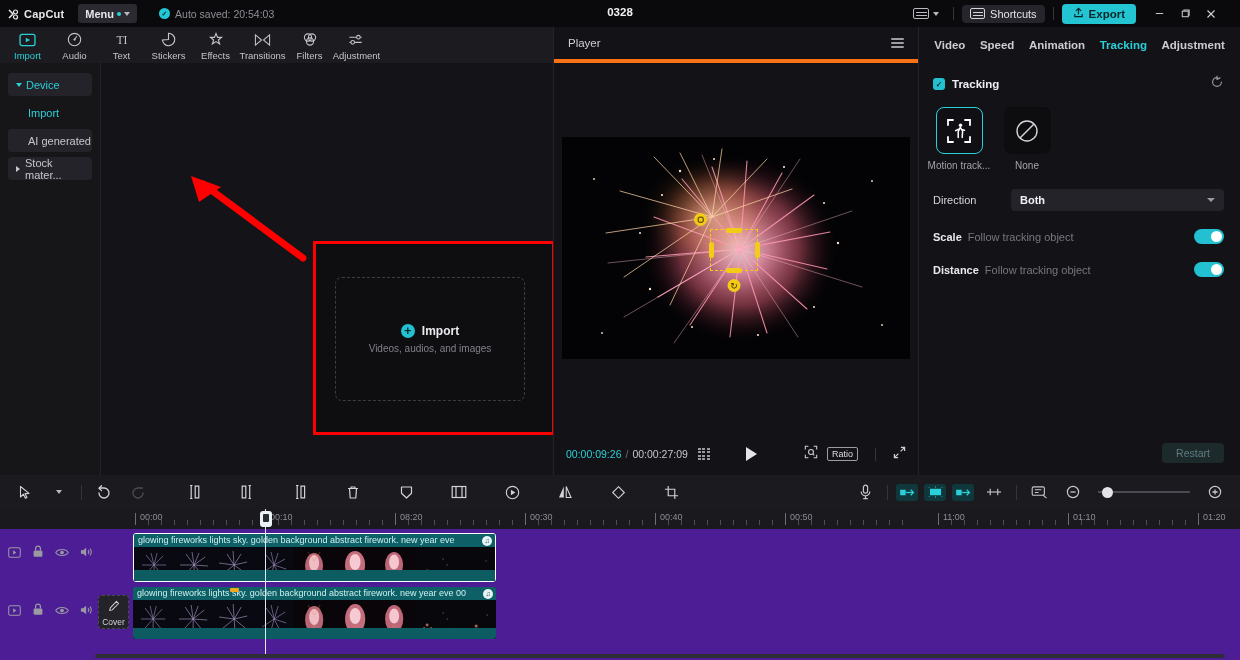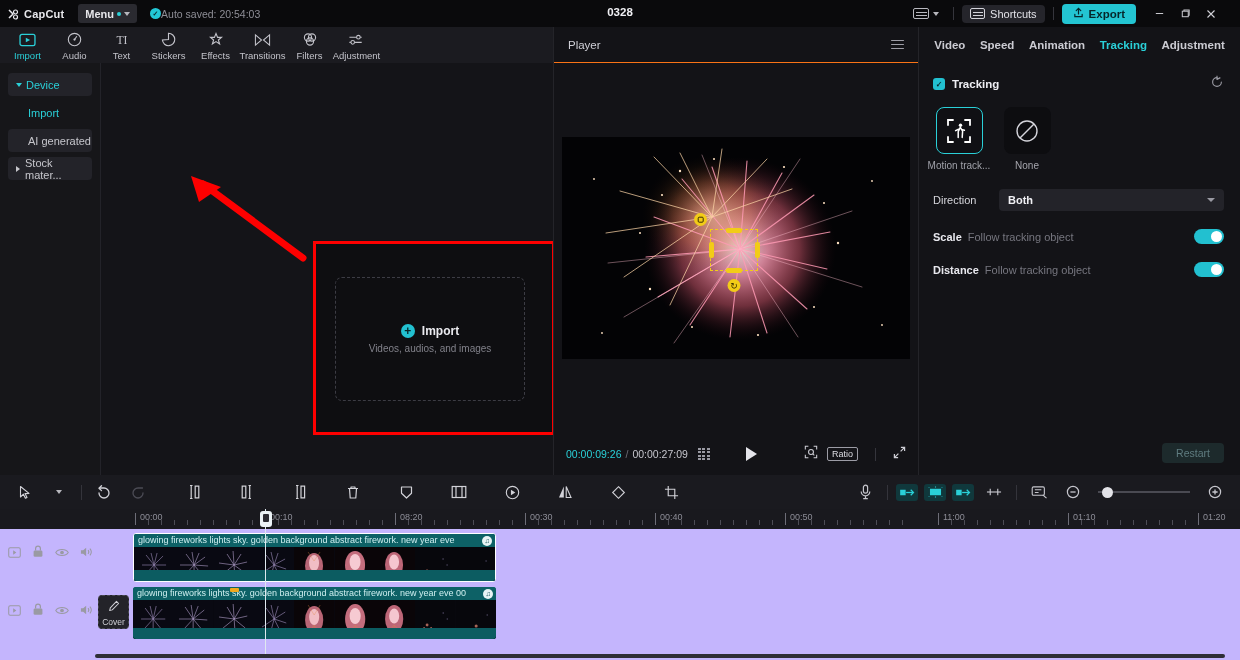--- a/index.html
+++ b/index.html
@@ -20,21 +20,21 @@
   .brand { display: flex; align-items: center; gap: 4px; margin-left: 7px; }
   .brand-logo { width: 13px; height: 13px; position: relative; }
   .brand-name { font-size: 11px; color: #e8e8ec; font-weight: bold; letter-spacing: .2px;}
   .menu-btn {
     margin-left: 14px; height: 19px; background: #2a2a30; border-radius: 3px;
     display: flex; align-items: center; gap: 3px; padding: 0 7px;
     font-size: 11px; color: #e6e6ea; font-weight: bold; cursor: pointer;
   }
   .menu-dot { width: 4px; height: 4px; border-radius: 50%; background: #2ad0d8; }
   .caret-down { width: 0;height: 0;border-left: 3.5px solid transparent;border-right: 3.5px solid transparent;border-top: 4px solid #b7b7bd; }
-  .autosave { margin-left: 13px; display: flex; align-items: center; font-size: 10.5px; color: #8e8e96; }
+  .autosave { margin-left: 22px; display: flex; align-items: center; gap: 5px; font-size: 10.5px; color: #8e8e96; }
   .check-badge {
     width: 11px; height: 11px; border-radius: 50%; background: #22c7d6;
     display: flex; align-items: center; justify-content: center;
     font-size: 7px; color: #0b2a2e; font-weight: bold;
   }
   .proj-title {
     position: absolute; left: 0; right: 0; top: 6px; text-align: center;
     font-size: 11.5px; color: #f0f0f4; font-weight: bold; pointer-events: none;
   }
   .tb-right { margin-left: auto; display: flex; align-items: center; gap: 0px; padding-right: 16px;}
@@ -109,21 +109,21 @@
   .dz-sub { font-size: 10px; color: #81818a; }
 
   
   .arrow-svg { position: absolute; left: 72px; top: 105px; width: 135px; height: 95px; pointer-events: none; }
 
   
   .player-panel {
     position: absolute; top: 27px; left: 553px; width: 366px; height: 448px;
     background: #131317; border-left: 1px solid #242429; border-right: 1px solid #242429;
   }
-  .player-head { height: 36px; display: flex; align-items: center; padding: 0 14px; border-bottom: 1px solid #f97316;}
+  .player-head { height: 36px; display: flex; align-items: center; padding: 0 14px; border-bottom: 4px solid #f97316;}
   .player-title { font-size: 11.5px; color: #cfcfd6; }
   .hamburger { margin-left: auto; width: 13px; cursor: pointer;}
   .hamburger i { display:block; height: 1.6px; background:#9d9da6; margin: 2.4px 0; border-radius:1px;}
   .stage { position: absolute; left: 0; right: 0; top: 36px; bottom: 42px; display: flex; align-items: center; justify-content: center;}
   .video-frame { position: relative; width: 348px; height: 222px; background: #000; overflow: hidden; }
   .track-box {
     position: absolute; left: 148px; top: 92px; width: 48px; height: 42px;
     border: 1.3px dashed #f2cc17;
   }
   .tb-handle { position:absolute; background:#f2cc17; }
@@ -168,21 +168,21 @@
   }
   .rp-title { font-size: 11.5px; color: #eeeef3; font-weight: bold; margin-left: 7px;}
   .reset-ico { margin-left:auto; cursor:pointer; }
   .mode-row { display:flex; gap: 16px; margin-top: 14px; }
   .mode-item { width: 52px; display:flex; flex-direction:column; align-items:center; gap:6px; cursor:pointer;}
   .mode-sq { width: 47px; height: 47px; border-radius: 8px; background: #0d0d10; display:flex;align-items:center;justify-content:center;}
   .mode-sq.sel { border: 1.6px solid #2ad0d8; background:#101014;}
   .mode-lbl { font-size: 10px; color: #a5a5ad; text-align:center; white-space:nowrap;}
   .mode-lbl.sel { color: #9fa0a8; }
   .row { display:flex; align-items:center; margin-top: 18px;}
-  .row-lbl { font-size: 11px; color: #d6d6dc; width: 66px; }
+  .row-lbl { font-size: 11px; color: #d6d6dc; width: 78px; }
   .select {
     flex: 1; height: 22px; background: #232329; border-radius: 4px; display:flex;align-items:center;
     padding: 0 9px; font-size: 11px; color: #f0f0f4; font-weight:bold; cursor:pointer;
   }
   .sel-caret { margin-left:auto; width:0;height:0;border-left:4px solid transparent;border-right:4px solid transparent;border-top:4.5px solid #9a9aa3;}
   .row-lbl-b { font-size: 11px; color: #e8e8ee; font-weight: bold; }
   .row-sub { font-size: 11px; color: #76767f; margin-left: 6px;}
   .toggle { margin-left:auto; width: 30px; height: 15px; border-radius: 8px; background:#22c0d0; position:relative; cursor:pointer;}
   .toggle i { position:absolute; right: 2px; top: 2px; width: 11px; height: 11px; border-radius:50%; background:#fff; }
   .restart-btn {
@@ -197,21 +197,21 @@
     background: #1a1a1f; display: flex; align-items: center; padding-left: 8px;
   }
   .tt-btn { width: 34px; height: 34px; display:flex;align-items:center;justify-content:center;cursor:pointer;}
   .tt-sep { width: 1px; height: 15px; background: #34343b; margin: 0 5px;}
   .tt-right { margin-left: auto; display:flex; align-items:center; padding-right: 8px;}
   .tt-sq { width: 22px; height: 17px; border-radius: 3px; display:flex;align-items:center;justify-content:center;margin:0 3px;cursor:pointer;}
   .tt-sq.on { background: #10383c; }
   .zoom-track { width: 92px; height: 2px; background: #4a4a52; margin: 0 8px; position: relative;}
   .zoom-knob { position:absolute; left: 4px; top: -4.5px; width: 11px; height: 11px; border-radius: 50%; background:#e3e3e8;}
 
-  .tl-area { position:absolute; top: 509px; left: 0; width: 1240px; height: 151px; background:#c4b5fd;}
+  .tl-area { position:absolute; top: 509px; left: 0; width: 1240px; height: 151px; background:#4c1d95;}
   .tl-ruler { position: absolute; left: 0; top: 0; width: 1240px; height: 20px; background:#19191e;}
   .tick { position:absolute; top: 11px; width:1px; height:5px; background:#4d4d56;}
   .tick.major { top: 4px; height: 12px; background:#6d6d77;}
   .tick-lbl { position:absolute; top: 3px; font-size: 9px; color:#8d8d97; }
   .playhead { position:absolute; top: 0; width: 1px; background:#dfe9ef; z-index: 6;}
   .ph-handle {
     position:absolute; top: 2px; left: -5.5px; width: 12px; height: 16px; border-radius: 3px;
     background:#ebf2f6; cursor:pointer;
   }
   .ph-handle::after{content:"";position:absolute;left:3px;top:3px;width:6px;height:8px;background:#2b2b33;border-radius:1px;}

